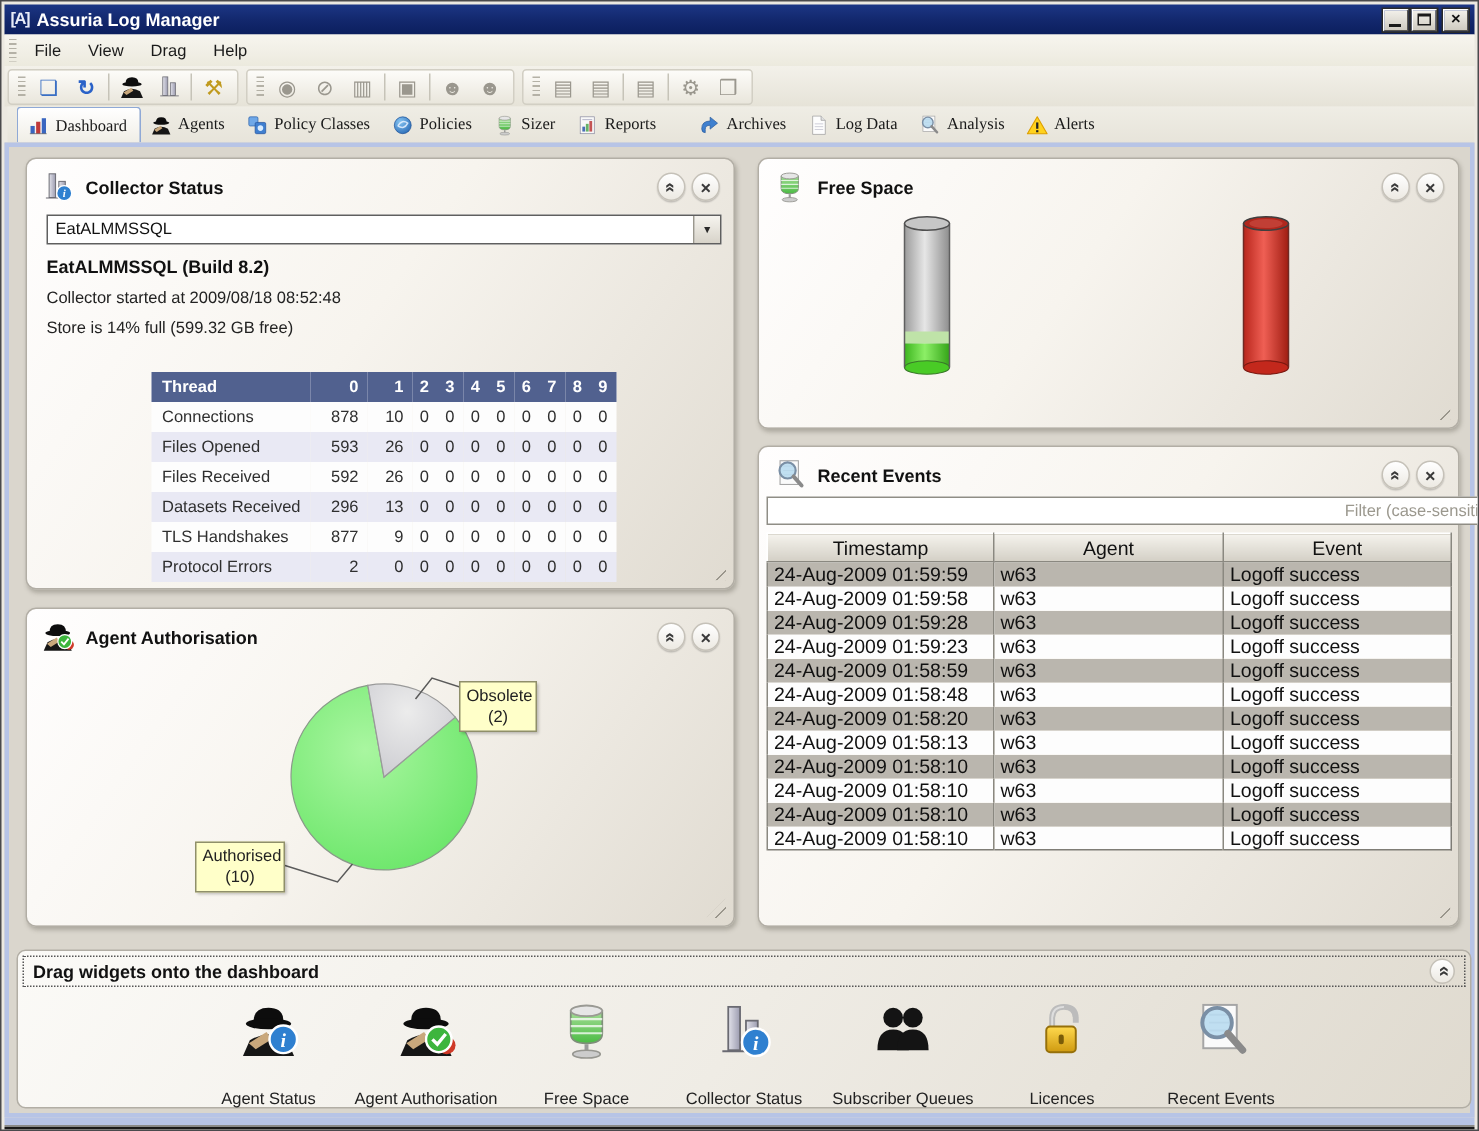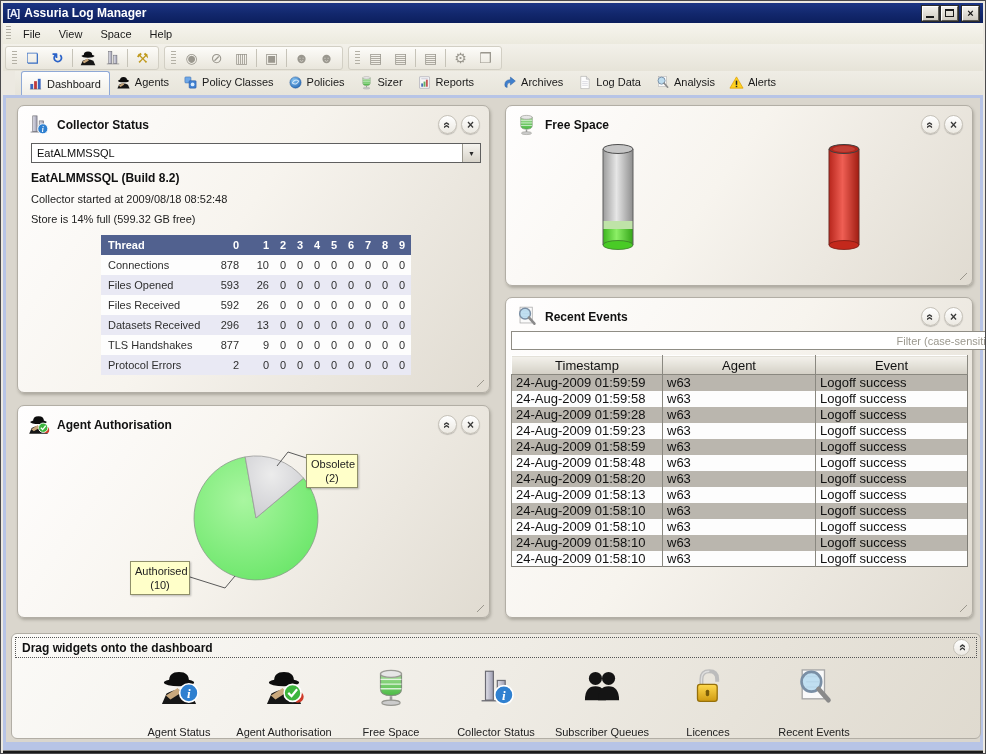--- a/index.html
+++ b/index.html
@@ -34,22 +34,22 @@
   .tgroup { display:flex; align-items:center; background:linear-gradient(180deg,#fdfcf9,#e9e6dc);
     border:1px solid #d2cfc4; border-radius:3px; padding:1px 3px; margin-right:5px; height:24px; }
   .tbtn { width:25px; height:21px; display:flex; align-items:center; justify-content:center;
     cursor:pointer; border-radius:2px; }
   .tbtn .tg { font-size:14px; line-height:14px; }
   .c-blue  { color:#3a6fc4; } .c-rblue { color:#2a62c8; font-weight:bold; font-size:16px; }
   .c-gold  { color:#c09a1e; } .c-gray  { color:#9a978e; }
   .tsep { width:1px; height:18px; background:#c6c3b8; margin:0 2px; }
 
   
-  .tabbar { position:absolute; top:70px; left:14px; right:2px; height:24px;
-    background:linear-gradient(180deg,#efede5,#e7e4da); display:flex; align-items:flex-start; padding-left:6px; }
+  .tabbar { position:absolute; top:70px; left:4px; right:2px; height:24px;
+    background:linear-gradient(180deg,#efede5,#e7e4da); display:flex; align-items:center; padding-left:6px;font-family:Liberation Serif, serif; }
   .tab { display:flex; align-items:center; gap:4px; font-size:11px; color:#1a1a1a;
     padding:4px 8px 4px 6px; cursor:pointer; height:22px; }
   .tab.sel { background:linear-gradient(180deg,#ffffff,#f0eee6);
     border:1px solid #8fa9d6; border-bottom:none; border-radius:3px 3px 0 0; height:24px; font-weight:normal; }
   .tab .tic { width:15px; height:15px; flex:0 0 auto; }
   .tabgap { width:14px; }
 
   
   .client { position:absolute; top:94px; left:2px; right:2px; bottom:8px;
     border:3px solid #b7c4e6; background:#dad6cd; }
@@ -76,21 +76,21 @@
   
   .combo { position:absolute; left:13px; top:37px; width:450px; height:20px; background:#fff;
     border:1px solid #5f5f5f; display:flex; align-items:center; cursor:pointer; }
   .combo-text { flex:1; font-size:11px; color:#111; padding:0 5px; }
   .combo-btn { width:18px; height:100%; background:linear-gradient(180deg,#f6f4ef,#d7d3c9);
     border-left:1px solid #9b988e; display:flex; align-items:center; justify-content:center;
     font-size:7px; color:#2a2a2a; }
   .cs-line { position:absolute; left:13px; font-size:11px; color:#222; }
   .cs-bold { top:65px; font-size:12px; font-weight:bold; color:#111; }
   .cs-l2 { top:87px; } .cs-l3 { top:107px; }
-  table.threads { position:absolute; left:83px; top:129px; width:310px; border-collapse:collapse;
+  table.threads { position:absolute; left:83px; top:142px; width:310px; border-collapse:collapse;
     font-size:11px; table-layout:fixed; }
   table.threads th { background:#51618f; color:#fff; font-weight:bold; height:20px; }
   table.threads th:first-child { text-align:left; padding-left:7px; }
   table.threads th.num, table.threads td.num { text-align:right; padding-right:6px; }
   table.threads td { height:20px; color:#2f2f2f; }
   table.threads td.lbl { padding-left:7px; }
   table.threads tr:nth-child(even) { background:#e9e9f4; }
   table.threads tr:nth-child(odd)  { background:#fdfdfd; }
 
   
@@ -290,21 +290,21 @@
           <span class="glyph-max"></span>
         </span>
       <span class="wbtn close">×</span>
     </span>
   </div>
 
   <div class="menubar">
     <span class="gripper"></span>
     <span class="menu-item">File</span>
     <span class="menu-item">View</span>
-    <span class="menu-item">Space</span>
+    <span class="menu-item">Drag</span>
     <span class="menu-item">Help</span>
   </div>
 
   <div class="toolbar">
     <div class="tgroup">
       <span class="gripper"></span>
       <span class="tbtn">
           <span class="tg c-blue">❏</span>
         </span>
       <span class="tbtn">

